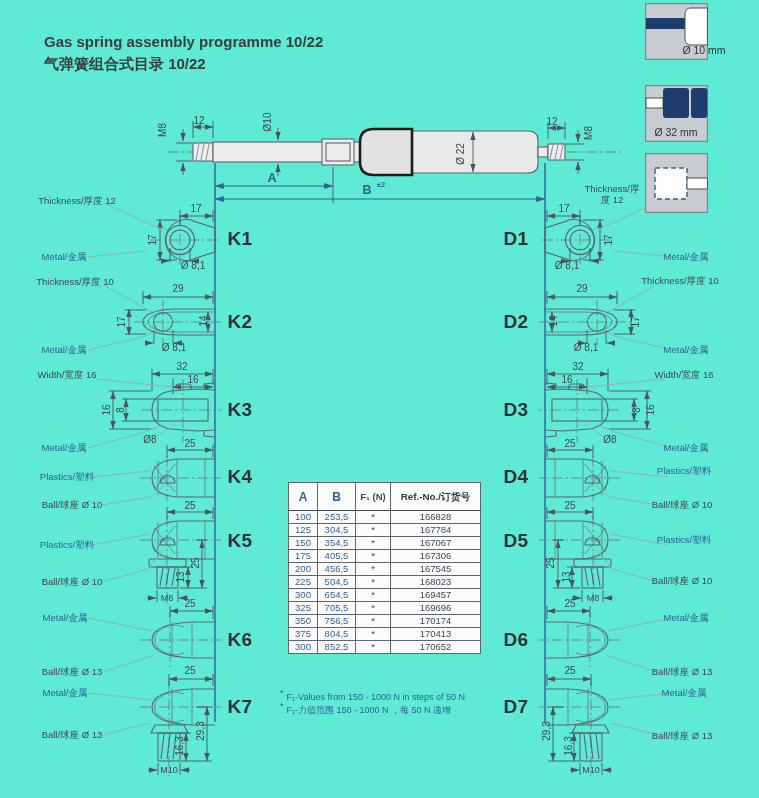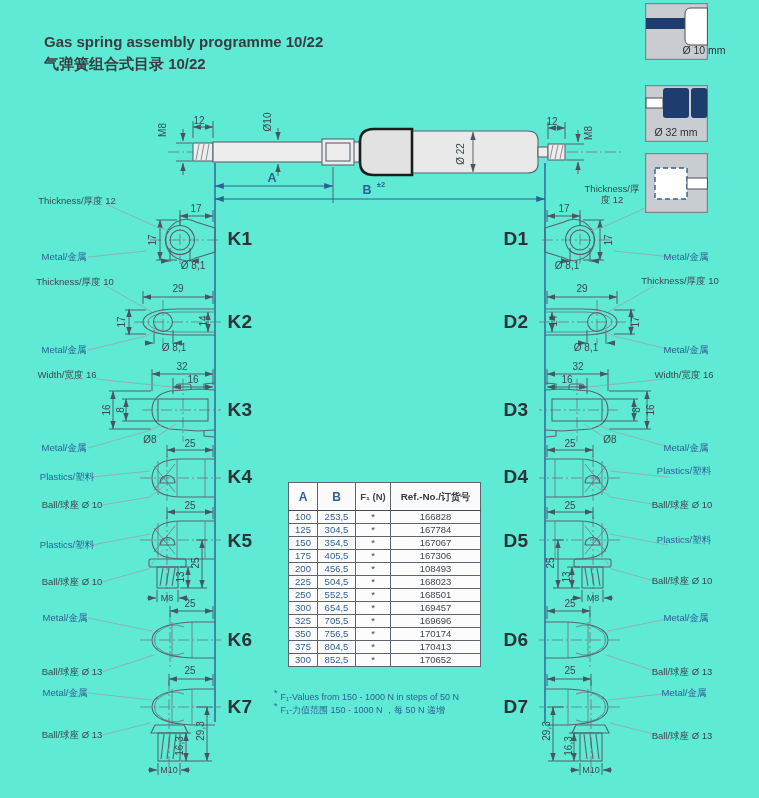--- a/index.html
+++ b/index.html
@@ -20,21 +20,21 @@
   table.spec{position:absolute;left:288px;top:482px;border-collapse:collapse;background:#fcfcfd;
              border:1.5px solid #434b52;table-layout:fixed;}
   .spec th,.spec td{border:1px solid #5c656e;text-align:center;padding:0;font-size:9.5px;
                     height:12px;line-height:1;overflow:hidden;}
   .spec thead th{height:27px;border-bottom:1.8px solid #434b52;background:#fbfbfc;}
   .spec th.h01{color:#2e5f96;font-size:12px;font-weight:bold;}
   .spec th.h2{font-size:9.5px;font-weight:bold;color:#3f474e;}
   .spec th.h3{font-size:9.8px;font-weight:bold;color:#33393f;}
   .spec td.c0,.spec td.c1{color:#2e5f96;}
   .spec td.c2,.spec td.c3{color:#3f474e;}
-  .fn{position:absolute;left:274px;font-size:9px;color:#2e5f96;white-space:nowrap;}
+  .fn{position:absolute;left:280px;font-size:9px;color:#2e5f96;white-space:nowrap;}
   .fn .mk{vertical-align:4px;margin-right:3px;font-size:9px;}
 </style>
 </head>
 <body>
 
 <div class="page">
 
   <svg class="abs" style="left:0;top:0" width="759" height="798" viewBox="0 0 759 798" xmlns="http://www.w3.org/2000/svg" xmlns:xlink="http://www.w3.org/1999/xlink">
     <style>
       .ln{stroke:#5a6470;fill:none;stroke-width:1.1}
@@ -379,33 +379,27 @@
         <tr>
           <td class="c0">175</td>
           <td class="c1">405,5</td>
           <td class="c2">*</td>
           <td class="c3">167306</td>
         </tr>
         <tr>
           <td class="c0">200</td>
           <td class="c1">456,5</td>
           <td class="c2">*</td>
-          <td class="c3">108493</td>
+          <td class="c3">167545</td>
         </tr>
         <tr>
           <td class="c0">225</td>
           <td class="c1">504,5</td>
           <td class="c2">*</td>
           <td class="c3">168023</td>
-        </tr>
-        <tr>
-          <td class="c0">250</td>
-          <td class="c1">552,5</td>
-          <td class="c2">*</td>
-          <td class="c3">168501</td>
         </tr>
         <tr>
           <td class="c0">300</td>
           <td class="c1">654,5</td>
           <td class="c2">*</td>
           <td class="c3">169457</td>
         </tr>
         <tr>
           <td class="c0">325</td>
           <td class="c1">705,5</td>

